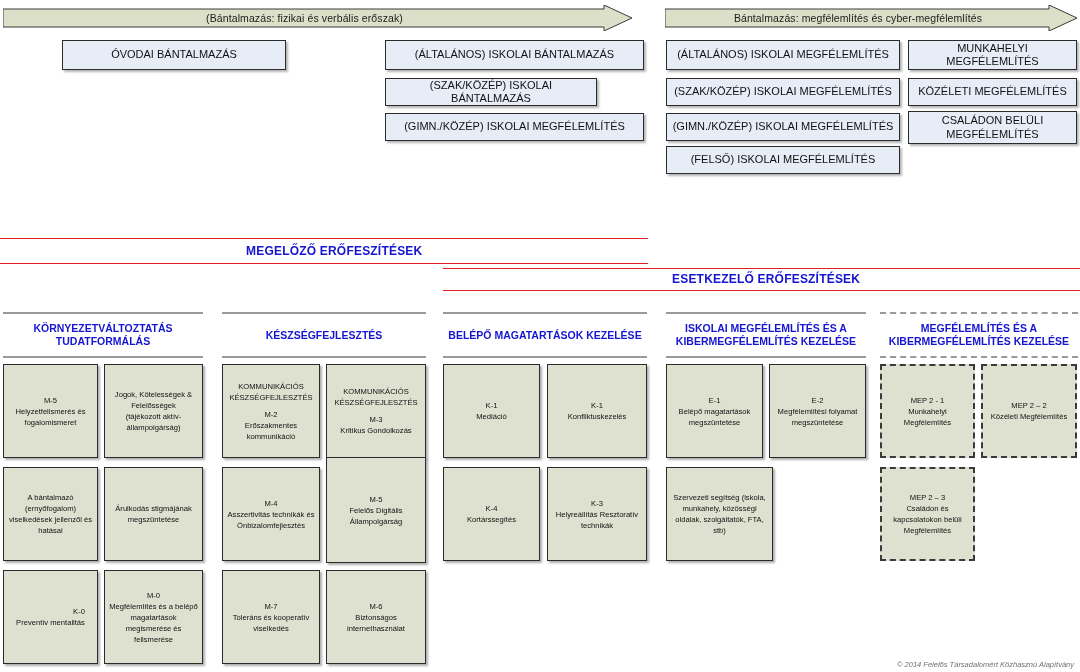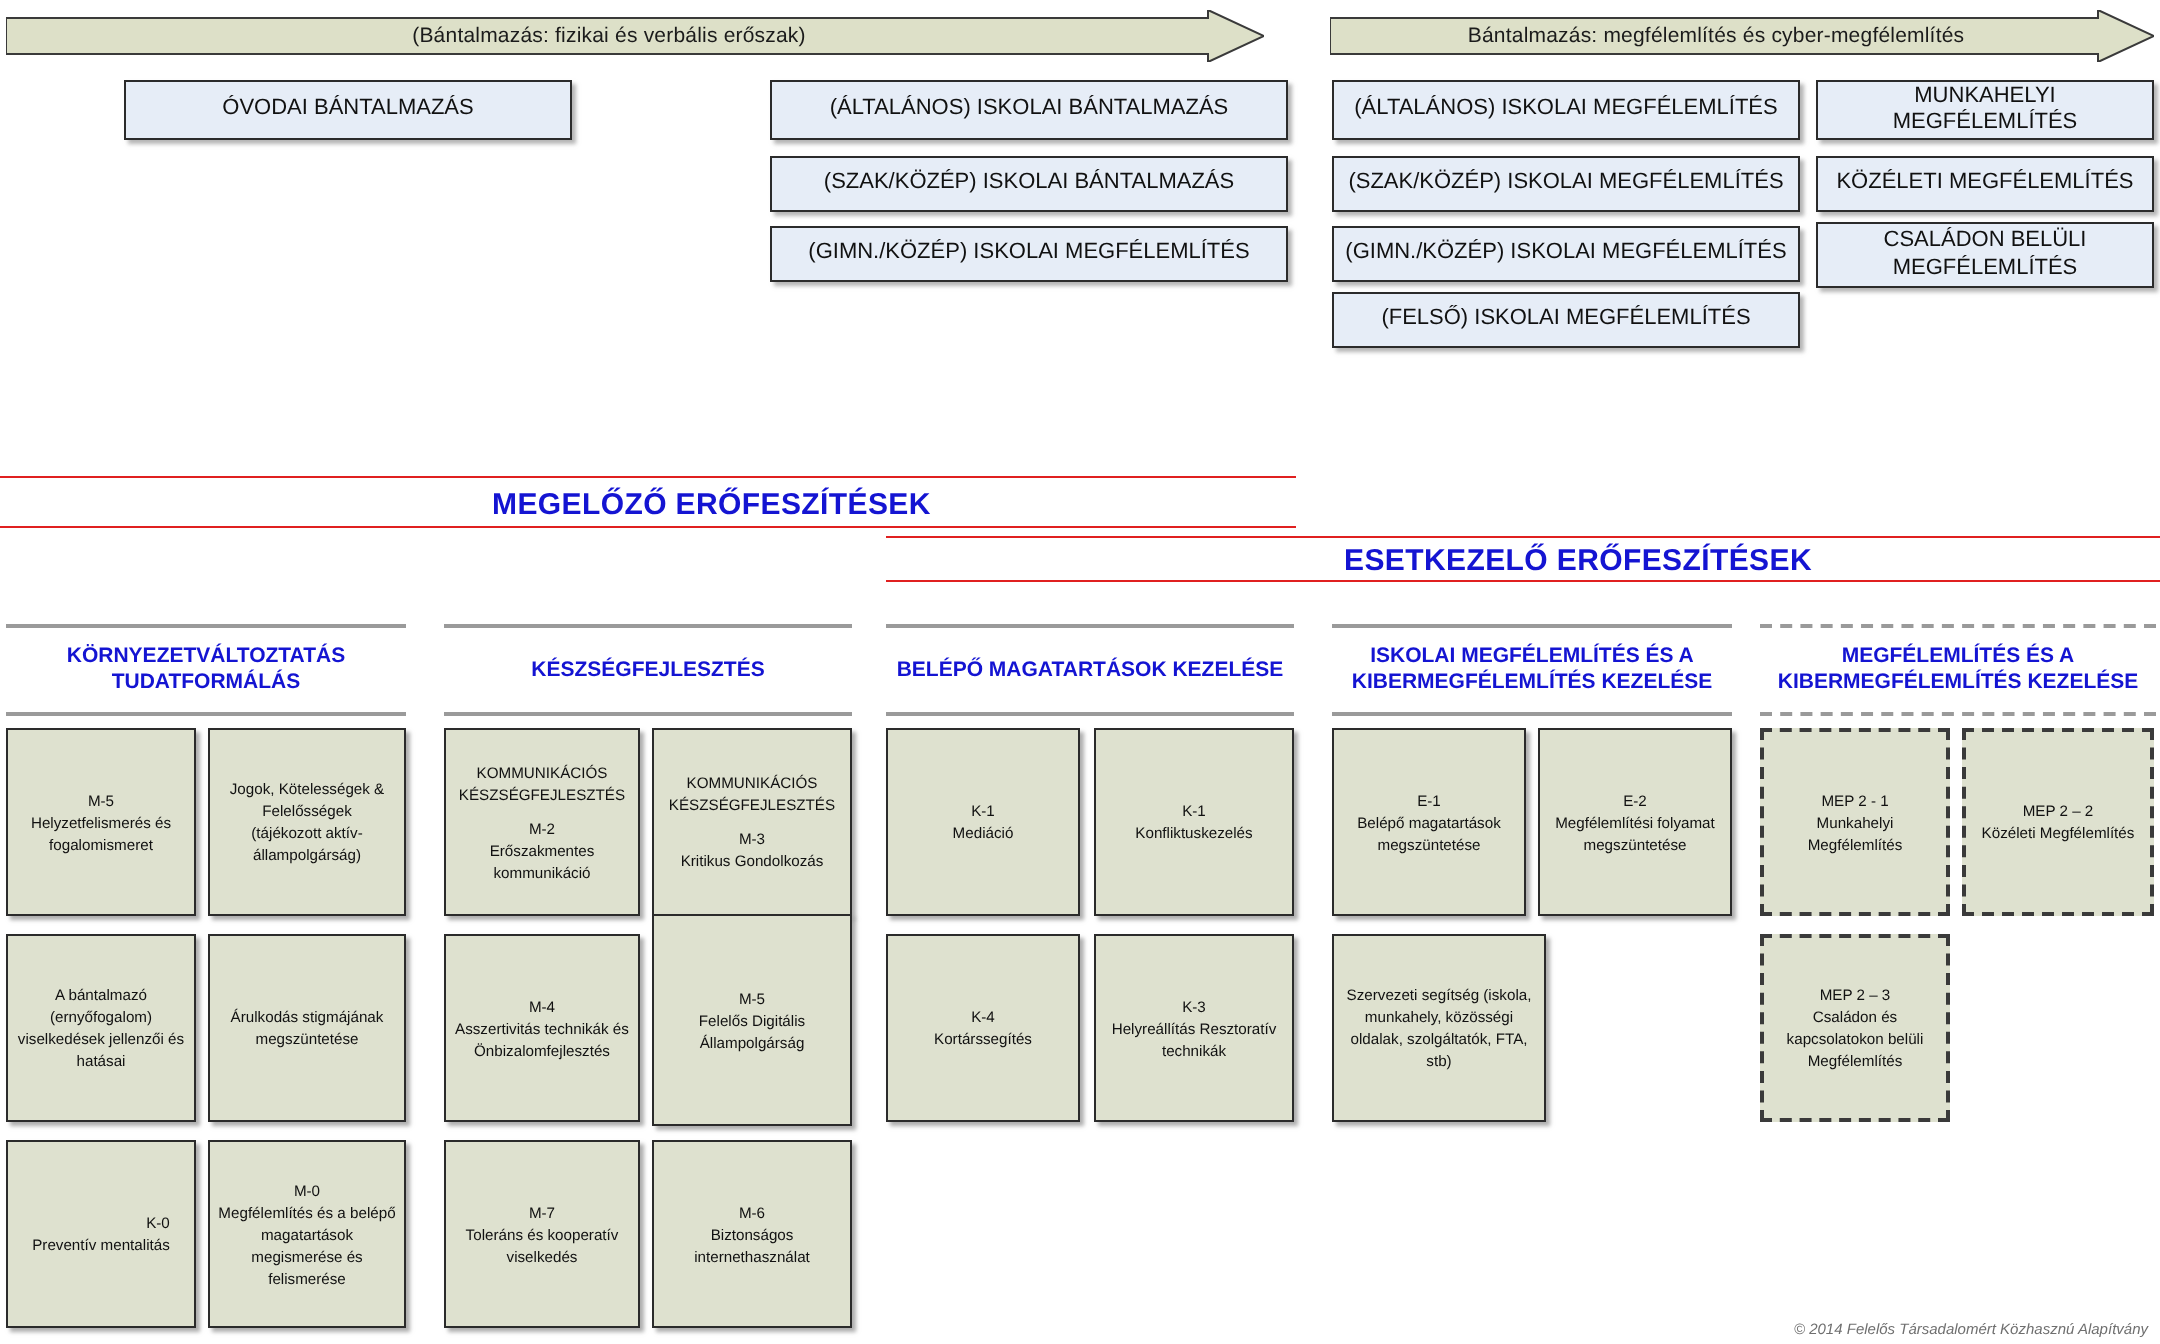--- a/index.html
+++ b/index.html
@@ -33,21 +33,21 @@
     font-size:11px;line-height:1.22;
     color:#111;
     padding:0 4px;
     box-sizing:border-box;
   }
 
   
   .redrule{position:absolute;height:0;border-top:1.6px solid #e02020;}
   .bandlabel{
     position:absolute;
-    color:#1414d2;font-weight:bold;font-size:15px;
+    color:#1414d2;font-weight:bold;font-size:12px;
     letter-spacing:.2px;white-space:nowrap;
   }
 
   
   .colhead{position:absolute;box-sizing:border-box;}
   .colhead .rule{
     position:absolute;left:0;right:0;height:0;
     border-top:2.4px solid #9a9a9a;
   }
   .colhead .rule.top{top:0;}
@@ -101,21 +101,21 @@
   <div class="arrow" style="left:665px;top:5px;width:412px;">
     <svg viewBox="0 0 412 26" preserveAspectRatio="none">
       <polygon points="0,4 384,4 384,0 412,13 384,26 384,22 0,22" fill="#dde0c8" stroke="#3a3a3a" stroke-width="1"></polygon>
     </svg>
     <div class="alabel">Bántalmazás: megfélemlítés és cyber-megfélemlítés</div>
   </div>
 
   <div class="bluebox" style="left:62px;top:40px;width:224px;height:30px;">ÓVODAI BÁNTALMAZÁS</div>
 
   <div class="bluebox" style="left:385px;top:40px;width:259px;height:30px;">(ÁLTALÁNOS) ISKOLAI BÁNTALMAZÁS</div>
-  <div class="bluebox" style="left:385px;top:78px;width:259px;height:28px;">(SZAK/KÖZÉP) ISKOLAI BÁNTALMAZÁS</div>
+  <div class="bluebox" style="left:385px;top:78px;width:212px;height:28px;">(SZAK/KÖZÉP) ISKOLAI BÁNTALMAZÁS</div>
   <div class="bluebox" style="left:385px;top:113px;width:259px;height:28px;">(GIMN./KÖZÉP) ISKOLAI MEGFÉLEMLÍTÉS</div>
 
   <div class="bluebox" style="left:666px;top:40px;width:234px;height:30px;">(ÁLTALÁNOS) ISKOLAI MEGFÉLEMLÍTÉS</div>
   <div class="bluebox" style="left:666px;top:78px;width:234px;height:28px;">(SZAK/KÖZÉP) ISKOLAI MEGFÉLEMLÍTÉS</div>
   <div class="bluebox" style="left:666px;top:113px;width:234px;height:28px;">(GIMN./KÖZÉP) ISKOLAI MEGFÉLEMLÍTÉS</div>
   <div class="bluebox" style="left:666px;top:146px;width:234px;height:28px;">(FELSŐ) ISKOLAI MEGFÉLEMLÍTÉS</div>
 
   <div class="bluebox" style="left:908px;top:40px;width:169px;height:30px;">MUNKAHELYI MEGFÉLEMLÍTÉS</div>
   <div class="bluebox" style="left:908px;top:78px;width:169px;height:28px;">KÖZÉLETI  MEGFÉLEMLÍTÉS</div>
   <div class="bluebox" style="left:908px;top:111px;width:169px;height:33px;">CSALÁDON BELÜLI MEGFÉLEMLÍTÉS</div>

